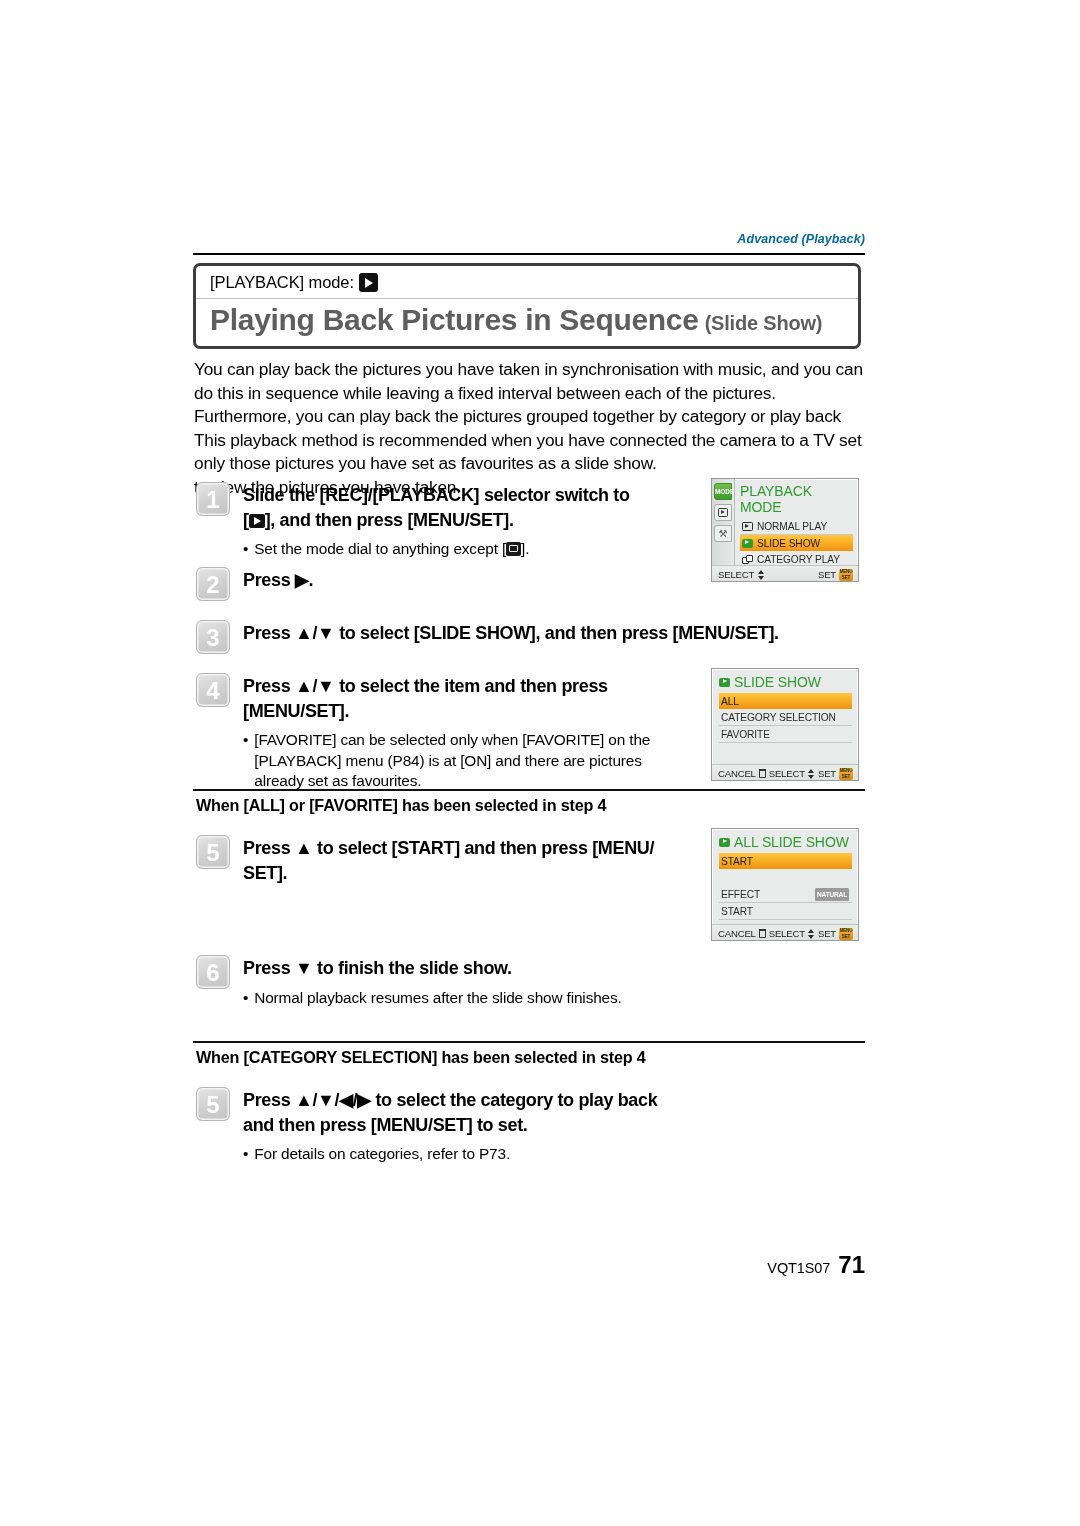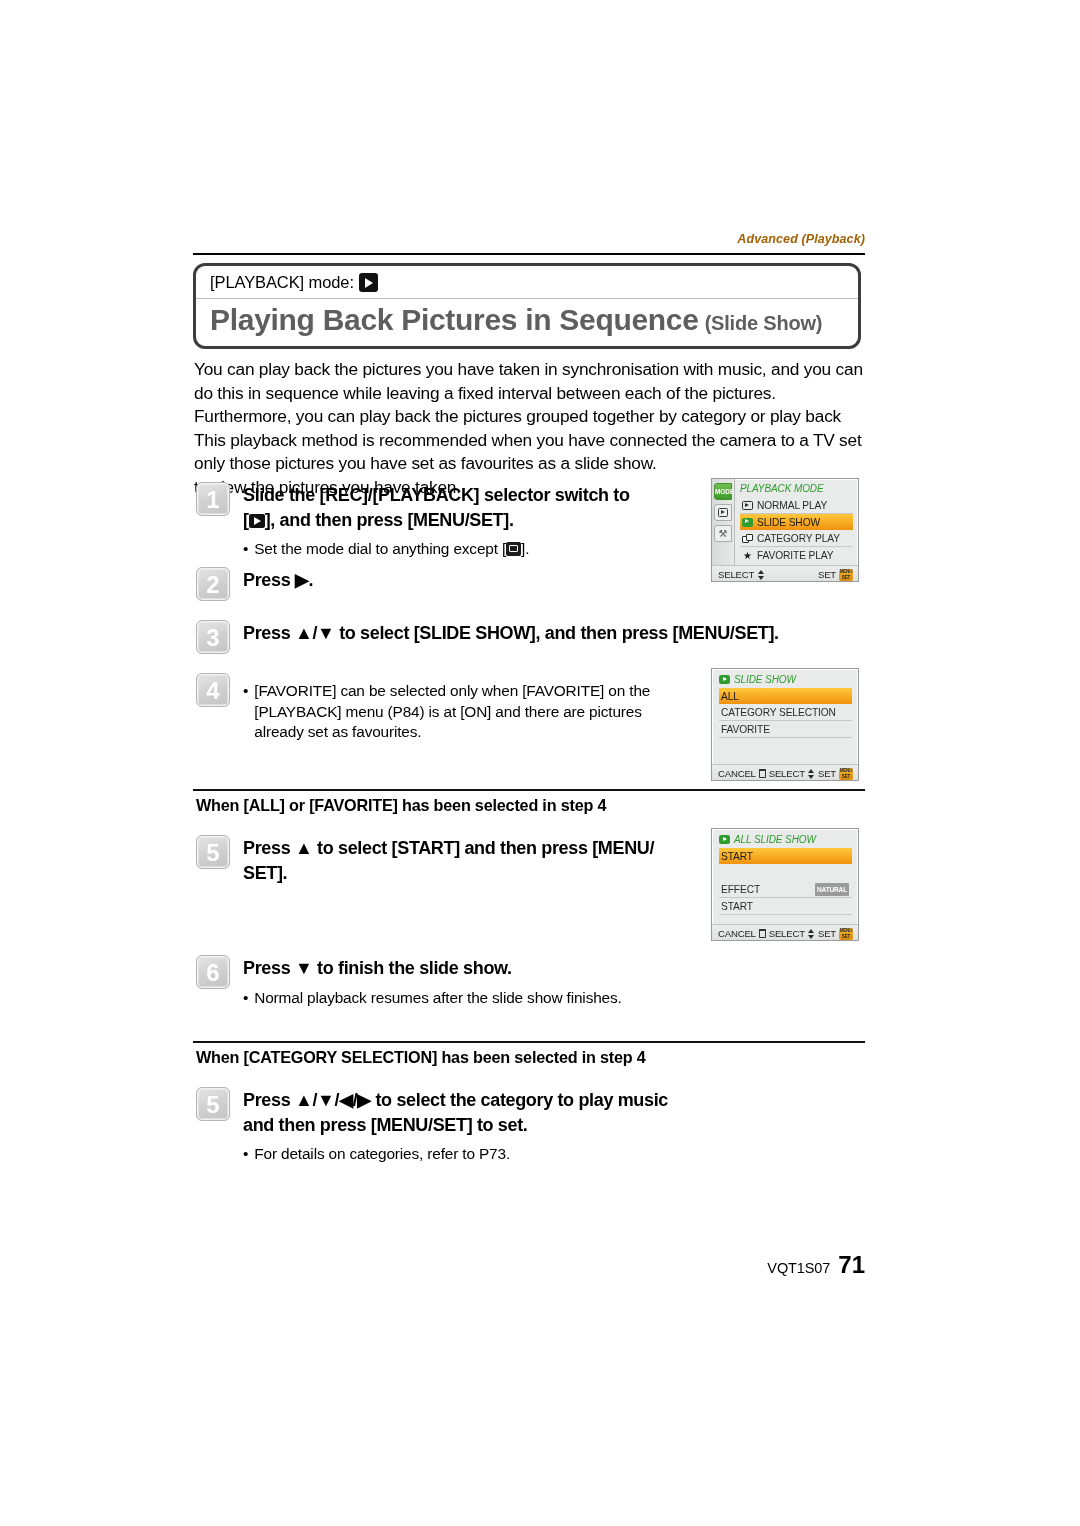--- a/index.html
+++ b/index.html
@@ -25,40 +25,40 @@
   
   .runhead {
     position: absolute;
     left: 193px;
     top: 232px;
     width: 672px;
     text-align: right;
     font-size: 12.5px;
     font-style: italic;
     font-weight: bold;
-    color: #a16207;
+    color: #0369a1;
     letter-spacing: 0.1px;
   }
   .runhead-rule {
     position: absolute;
     left: 193px;
     top: 253px;
     width: 672px;
     height: 2px;
     background: #000;
   }
 
   
   .titlebox {
     position: absolute;
     left: 193px;
     top: 263px;
     width: 668px;
     border: 3px solid #3d3d3d;
-    border-radius: 12px;
+    border-radius: 7px;
     background: #fff;
     box-sizing: border-box;
   }
   .modeline {
     padding: 7px 0 6px 14px;
     font-size: 16.5px;
     display: flex;
     align-items: center;
     gap: 5px;
     border-bottom: 1.5px solid #bdbdbd;
@@ -265,27 +265,26 @@
     color: #5a5a5a;
     font-size: 10px;
     line-height: 15px;
   }
 
   .lcd-body { margin-left: 22px; padding: 4px 5px 0 6px; }
   .lcd-body.nopad { margin-left: 0; padding: 5px 6px 0 7px; }
 
   .lcd-title {
     color: #2f9c2f;
-    font-size: 10px;
+    font-size: 14px;
     letter-spacing: -0.1px;
     margin-bottom: 3px;
     display: flex;
     align-items: center;
     gap: 4px;
-    font-style: italic;
   }
   .ss-icon {
     display: inline-block;
     width: 11px; height: 9px;
     background: #2f9c2f;
     border-radius: 2px;
     position: relative;
     flex: 0 0 auto;
   }
   .ss-icon::after {
@@ -531,20 +530,24 @@
   <div class="step" style="left:196px; top:620px; width:680px;">
     <div class="stepnum">3</div>
     <div class="stepbody">
       <div class="steptitle">Press ▲/▼ to select [SLIDE SHOW], and then press [MENU/SET].</div>
     </div>
   </div>
 
   <div class="step" style="left:196px; top:673px; width:500px;">
     <div class="stepnum">4</div>
     <div class="stepbody">
+      <div class="steptitle">
+        <span>Press ▲/▼ to select the item and then press</span><br>
+        <span>[MENU/SET].</span>
+      </div>
       <div class="bullets" style="width:440px;">
         <div class="bl">
           <span class="dot">•</span>
           <span>[FAVORITE] can be selected only when [FAVORITE] on the [PLAYBACK] menu (P84) is at [ON] and there are pictures already set as favourites.</span>
         </div>
       </div>
     </div>
   </div>
 
   <div class="lcd" style="left:711px; top:668px; height:113px;">
@@ -631,21 +634,21 @@
     </div>
   </div>
 
   <div class="hrule" style="top:1041px;"></div>
   <div class="subhead" style="left:196px; top:1048px;">When [CATEGORY SELECTION] has been selected in step 4</div>
 
   <div class="step" style="left:196px; top:1087px; width:600px;">
     <div class="stepnum">5</div>
     <div class="stepbody">
       <div class="steptitle">
-        <span>Press ▲/▼/◀/▶ to select the category to play music</span><br>
+        <span>Press ▲/▼/◀/▶ to select the category to play back</span><br>
         <span>and then press [MENU/SET] to set.</span>
       </div>
       <div class="bullets">
         <div class="bl">
           <span class="dot">•</span>
           <span>For details on categories, refer to P73.</span>
         </div>
       </div>
     </div>
   </div>

